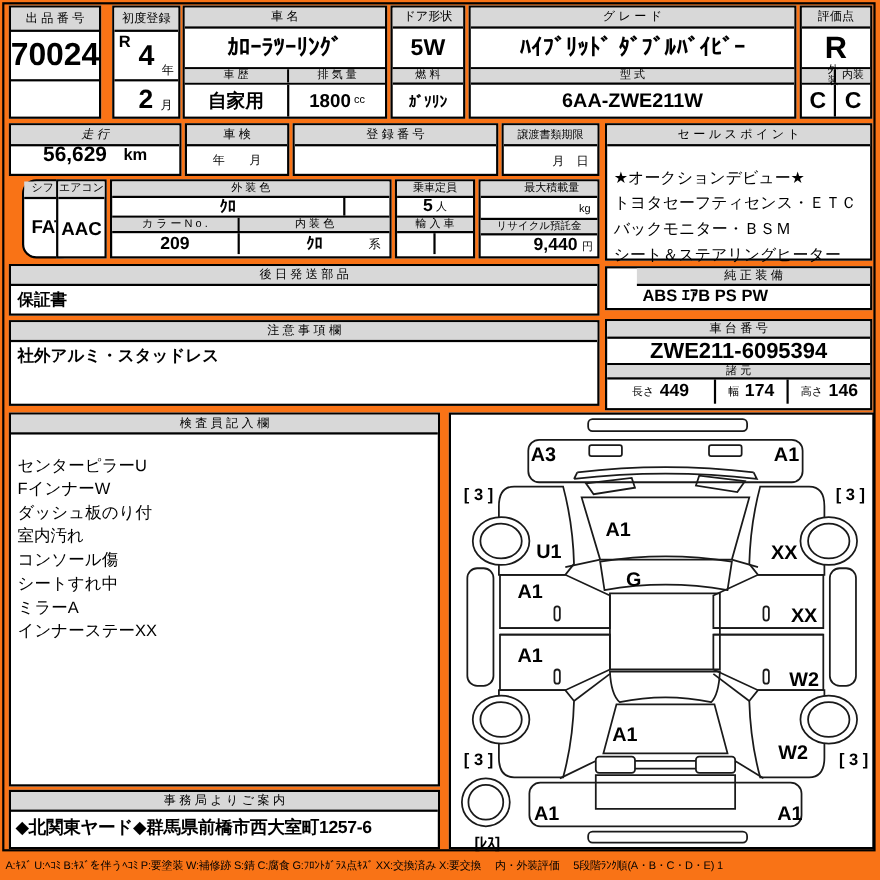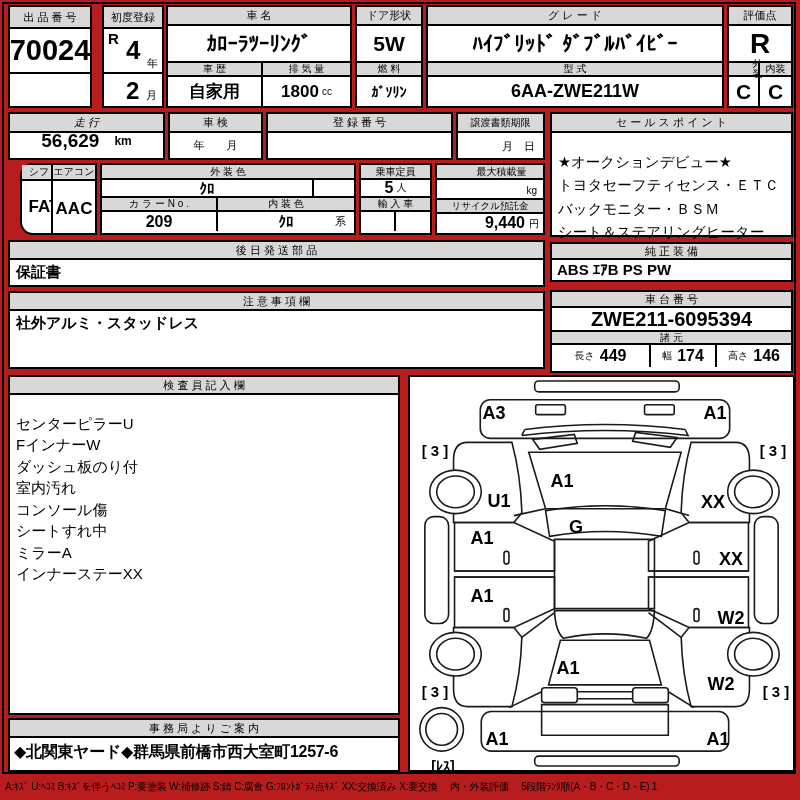--- a/index.html
+++ b/index.html
@@ -1,16 +1,16 @@
 <!DOCTYPE html>
 <html><head>
 <meta charset="utf-8">
 <style>
   html,body{margin:0;padding:0;background:#fff;}
-  #sheet{position:relative;width:800px;height:800px;background:#b91c1c;
+  #sheet{position:relative;width:800px;height:800px;background:#f97316;
     font-family:"Liberation Sans","DejaVu Sans",sans-serif;color:#000;overflow:hidden;}
   .box{position:absolute;border:2px solid #000;background:#fff;box-sizing:border-box;}
   .hdr{background:#d8d8d8;border-bottom:2px solid #000;font-size:11px;line-height:1;
     display:flex;align-items:center;justify-content:center;box-sizing:border-box;font-weight:normal;}
   .v{font-weight:bold;}
   .cell{display:flex;align-items:center;justify-content:center;box-sizing:border-box;}
   .row{display:flex;box-sizing:border-box;}
   .bb{border-bottom:2px solid #000;}
   .br{border-right:2px solid #000;}
   .unit{font-size:10px;font-weight:normal;margin-left:3px;}
@@ -89,21 +89,21 @@
     <div class="row" style="height:29px;">
       <div class="cell v br" style="width:50%;font-size:21px;">C</div>
       <div class="cell v" style="flex:1;font-size:21px;">C</div>
     </div>
   </div>
 
   <div class="box" style="left:8px;top:112px;width:157px;height:48px;">
     <div class="hdr" style="height:19px;font-style:italic;">走 行</div>
     <div class="cell" style="height:15px;">
       <span class="v" style="font-size:19px;">56,629</span>
-      <span class="v" style="font-size:12px;margin-left:15px;">km</span>
+      <span class="v" style="font-size:15px;margin-left:15px;">km</span>
     </div>
   </div>
 
   <div class="box" style="left:168px;top:112px;width:95px;height:48px;">
     <div class="hdr" style="height:19px;">車 検</div>
     <div class="cell" style="height:25px;font-size:11px;">年　　月</div>
   </div>
 
   <div class="box" style="left:266px;top:112px;width:187px;height:48px;">
     <div class="hdr" style="height:19px;">登 録 番 号</div>
@@ -184,21 +184,21 @@
   <div class="box" style="left:8px;top:240px;width:537px;height:47px;">
     <div class="hdr" style="height:18px;">後 日 発 送 部 品</div>
     <div class="v" style="padding:3px 6px;font-size:15px;">保証書</div>
   </div>
 
   <div class="box" style="left:8px;top:291px;width:537px;height:78px;">
     <div class="hdr" style="height:18px;">注 意 事 項 欄</div>
     <div class="v" style="padding:3px 6px;font-size:15px;">社外アルミ・スタッドレス</div>
   </div>
 
-  <div class="box" style="left:550px;top:242px;width:243px;height:40px;">
+  <div class="box" style="left:550px;top:242px;width:243px;height:40px;padding-left:27px;">
     <div class="hdr" style="height:16px;">純 正 装 備</div>
     <div class="v" style="padding:1px 5px;font-size:15px;">ABS ｴｱB PS PW</div>
   </div>
 
   <div class="box" style="left:550px;top:290px;width:243px;height:83px;">
     <div class="hdr" style="height:16px;">車 台 番 号</div>
     <div class="cell v bb" style="height:24px;font-size:20px;">ZWE211-6095394</div>
     <div class="hdr" style="height:13px;font-size:10px;">諸 元</div>
     <div class="row" style="height:22px;">
       <div class="cell br" style="width:99px;">

